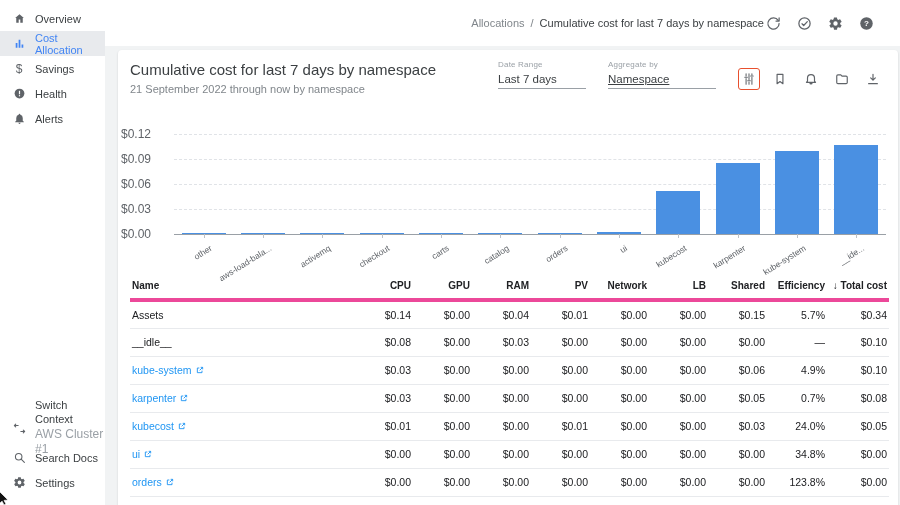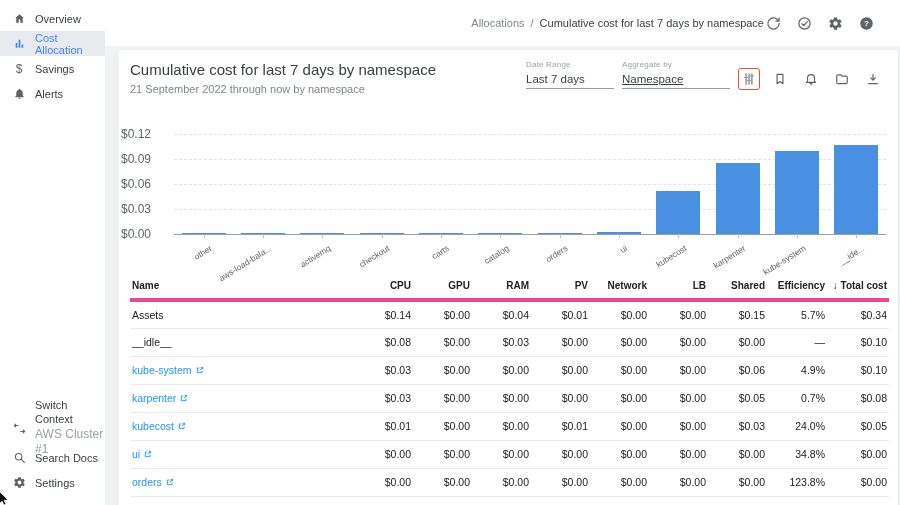--- a/index.html
+++ b/index.html
@@ -37,21 +37,21 @@
 
   .content { flex:1; padding:4px 2px 0 13px; }
   .card { background:#ffffff; border-radius:4px 4px 0 0;
     box-shadow:0 1px 2px rgba(60,64,67,.2); padding:10px 12px 0 12px;
     height:460px; position:relative; }
 
   .card-header { position:relative; height:46px; }
   .card-title { font-size:15px; font-weight:400; color:#3c4043; line-height:20px; }
   .card-subtitle { font-size:11px; color:#80868b; margin-top:3px; }
 
-  .controls { position:absolute; top:0; right:2px; display:flex; gap:8px; align-items:flex-start; }
+  .controls { position:absolute; top:0; right:2px; display:flex; gap:22px; align-items:flex-start; }
   .select { display:flex; flex-direction:column; cursor:pointer; }
   .select .sel-label { font-size:8px; color:#9aa0a6; letter-spacing:.2px; }
   .select .sel-value { font-size:11.5px; color:#3c4043; padding:4px 0 3px 0;
     border-bottom:1px solid #9aa0a6; }
   .select.daterange .sel-value { width:88px; }
   .select.aggregate .sel-value { width:108px;text-decoration:underline; }
   .toolbar { display:flex; gap:9px; align-items:center; margin-top:8px; }
   .tool-btn { background:none; border:1.5px solid transparent; border-radius:3px;
     padding:3px; cursor:pointer; color:#5f6368; display:inline-flex; }
   .tool-btn svg { width:14px; height:14px; display:block; }
@@ -112,20 +112,30 @@
           <span class="side-icon">
             <svg viewBox="0 0 24 24">
               <path fill="currentColor" d="M5 20v-9h3.2v9zM10.4 20V5h3.2v15zM15.8 20v-6H19v6z"></path>
             </svg>
           </span>
           <span class="side-label">Cost Allocation</span>
         </div>
         <div class="side-item">
           <span class="side-icon">$</span>
           <span class="side-label">Savings</span>
+        </div>
+        <div class="side-item">
+          <span class="side-icon">
+            <svg viewBox="0 0 24 24">
+              <circle cx="12" cy="12" r="9" fill="currentColor"></circle>
+              <rect x="10.9" y="7" width="2.2" height="6.5" fill="#fff"></rect>
+              <rect x="10.9" y="15" width="2.2" height="2.2" fill="#fff"></rect>
+            </svg>
+          </span>
+          <span class="side-label">Health</span>
         </div>
         <div class="side-item">
           <span class="side-icon">
             <svg viewBox="0 0 24 24">
               <path fill="currentColor" d="M12 22a2 2 0 0 0 2-2h-4a2 2 0 0 0 2 2zm6-6v-5a6 6 0 0 0-4.5-5.8V4.5a1.5 1.5 0 0 0-3 0v.7A6 6 0 0 0 6 11v5l-2 2v1h16v-1z"></path>
             </svg>
           </span>
           <span class="side-label">Alerts</span>
         </div>
       </div>

